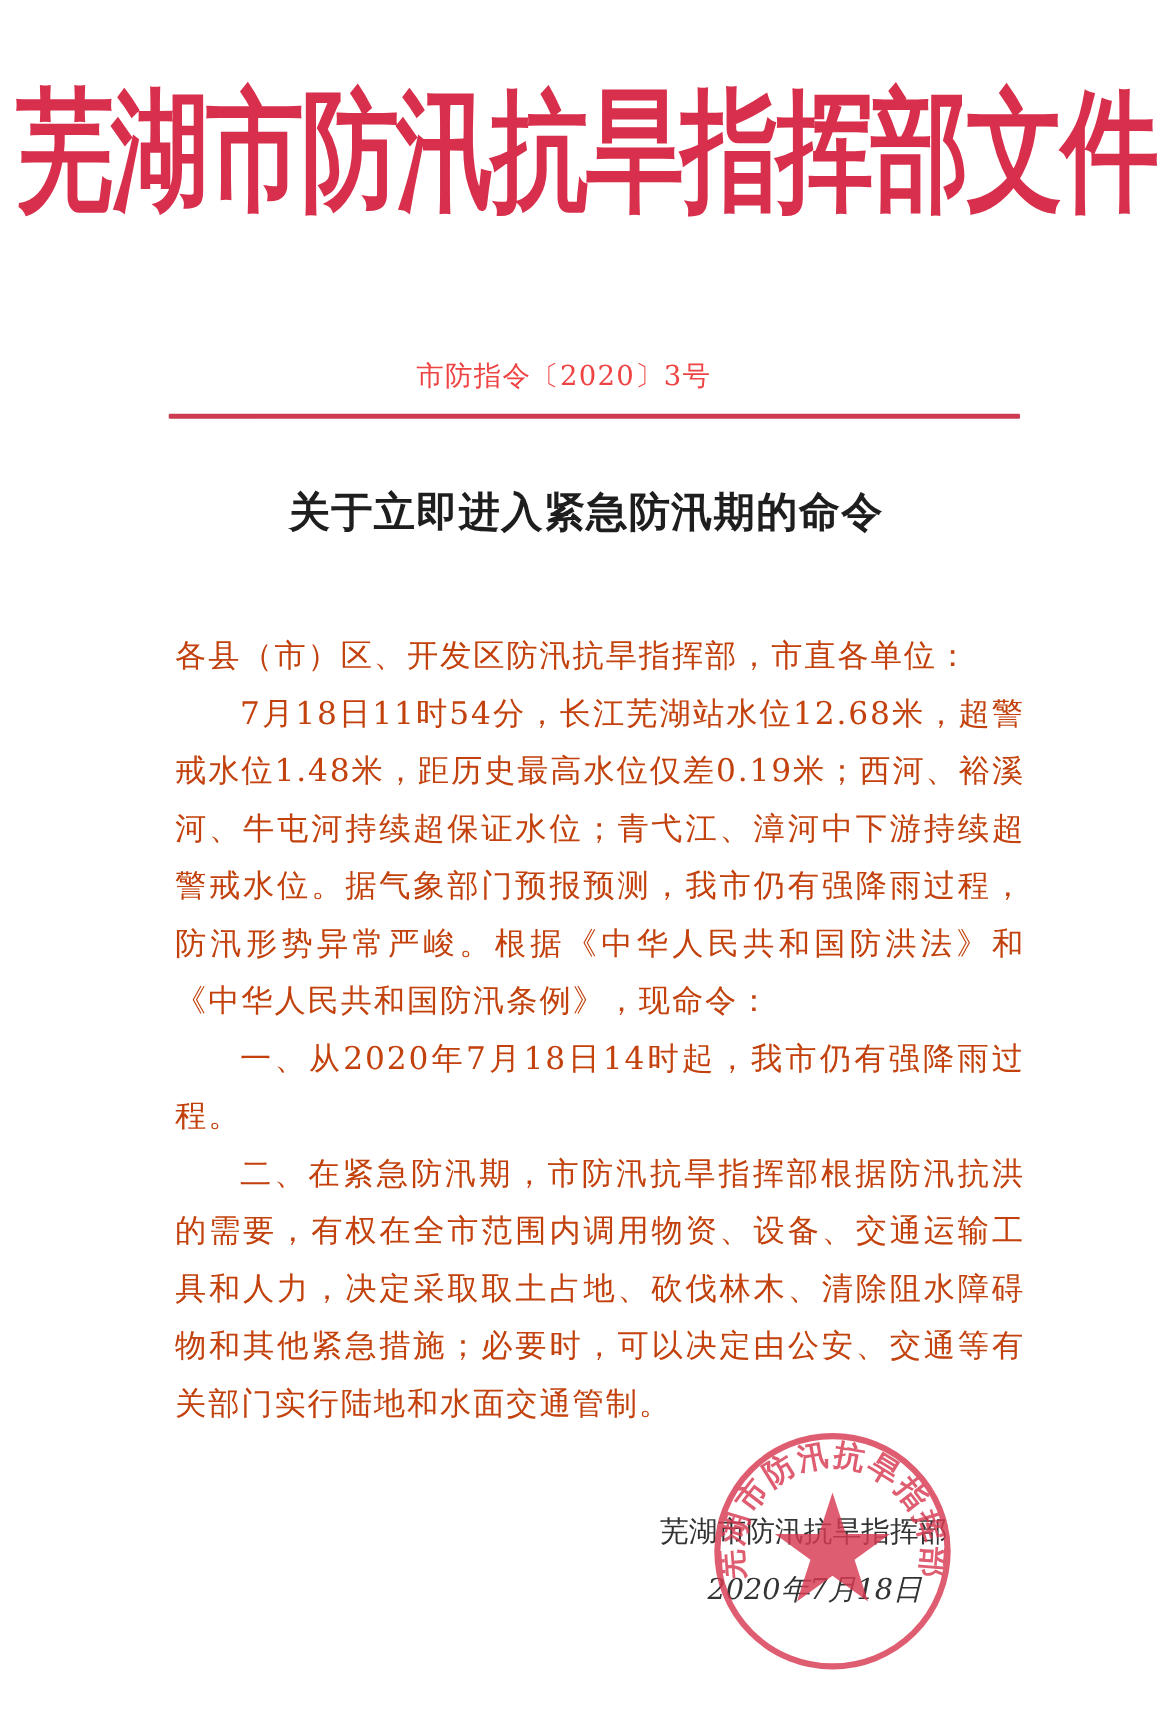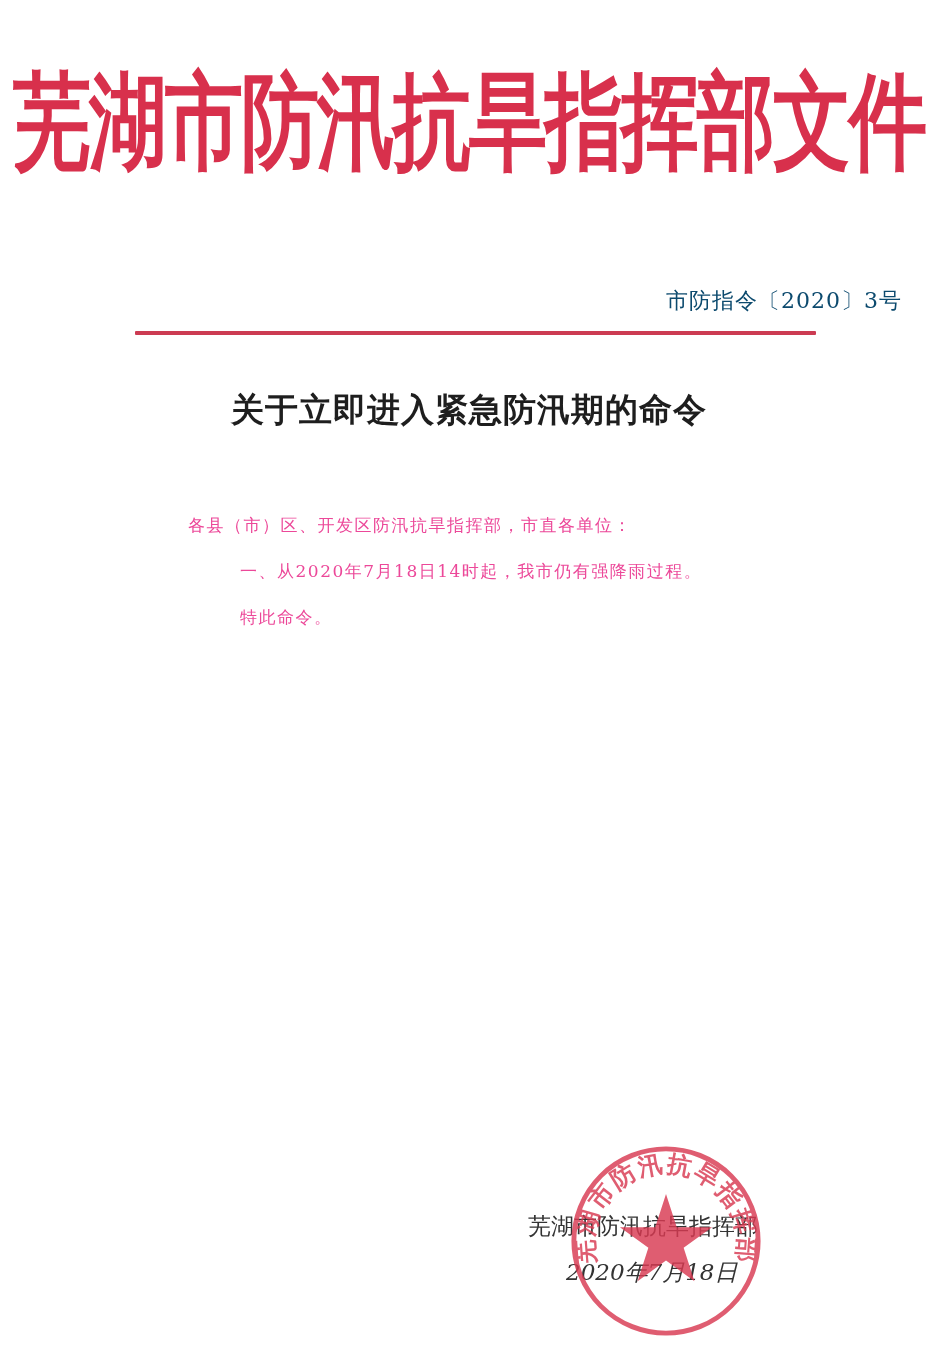--- a/index.html
+++ b/index.html
@@ -3,28 +3,28 @@
 <meta charset="utf-8">
 <style>
   html, body { margin: 0; padding: 0; background: #ffffff; }
   body { width: 938px; height: 1372px; position: relative; overflow: hidden;
          font-family: "DejaVu Serif", "Liberation Serif", serif; color: #2a2a2a; }
   .page { position: absolute; inset: 0; background: #ffffff; }
   .red-header { position: absolute; left: 0; width: 938px; top: 62px; height: 120px;
          text-align: center; color: #d8304c; font-family: "DejaVu Sans", "Liberation Sans", sans-serif;
          font-size: 78px; line-height: 120px; font-weight: bold; letter-spacing: -2px;
          transform: scaleY(1.35); transform-origin: center center; }
-  .doc-number { position: absolute; top: 286px; left: 0; width: 902px; text-align: right;
-         font-size: 22px; color: #0c4a6e; letter-spacing: 1px; }
+  .doc-number { position: absolute; top: 286px; left: 0; width: 902px; text-align: center;
+         font-size: 22px; color: #ef4444; letter-spacing: 1px; }
   .red-rule { position: absolute; top: 331px; left: 135px; width: 681px; height: 4px;
          background: #cc3b52; border-radius: 1px; }
   .doc-title { position: absolute; top: 388px; left: 0; width: 938px; text-align: center;
          font-size: 33px; font-weight: bold; color: #1e1e1e; letter-spacing: 1px; }
   .body-text { position: absolute; top: 502px; left: 140px; width: 680px;
-         font-size: 17px; line-height: 46px; color: #ec4899; letter-spacing: 1.5px; margin-left: 48px; }
+         font-size: 25px; line-height: 46px; color: #c2410c; letter-spacing: 1.5px; }
   .body-text p { margin: 0; text-align: justify; }
   .indent { text-indent: 52px; }
   .salutation { text-indent: 0; }
   .signature { position: absolute; left: 528px; top: 1203px; font-size: 23px; color: #333;
          line-height: 46px; z-index: 2; }
   .sig-org { display: block; }
   .sig-date { display: block; padding-left: 38px; font-style: italic; }
   .seal { position: absolute; left: 568px; top: 1143px; width: 196px; height: 196px; z-index: 3;
          opacity: 0.82; }
 </style>
@@ -36,22 +36,23 @@
   <div class="red-header">芜湖市防汛抗旱指挥部文件</div>
 
   <div class="doc-number">市防指令〔2020〕3号</div>
 
   <div class="red-rule"></div>
 
   <div class="doc-title">关于立即进入紧急防汛期的命令</div>
 
   <div class="body-text">
     <p class="salutation">各县（市）区、开发区防汛抗旱指挥部，市直各单位：</p>
+    <p class="indent">7月18日11时54分，长江芜湖站水位12.68米，超警戒水位1.48米，距历史最高水位仅差0.19米；西河、裕溪河、牛屯河持续超保证水位；青弋江、漳河中下游持续超警戒水位。据气象部门预报预测，我市仍有强降雨过程，防汛形势异常严峻。根据《中华人民共和国防洪法》和《中华人民共和国防汛条例》，现命令：</p>
     <p class="indent">一、从2020年7月18日14时起，我市仍有强降雨过程。</p>
-    <p class="indent">特此命令。</p>
+    <p class="indent">二、在紧急防汛期，市防汛抗旱指挥部根据防汛抗洪的需要，有权在全市范围内调用物资、设备、交通运输工具和人力，决定采取取土占地、砍伐林木、清除阻水障碍物和其他紧急措施；必要时，可以决定由公安、交通等有关部门实行陆地和水面交通管制。</p>
   </div>
 
   <div class="signature">
     <span class="sig-org">芜湖市防汛抗旱指挥部</span>
     <span class="sig-date">2020年7月18日</span>
   </div>
 
   <svg class="seal" viewBox="0 0 200 200">
     <defs>
       <path id="sealArc" d="M 30,128 A 74,74 0 1 1 170,128"></path>

